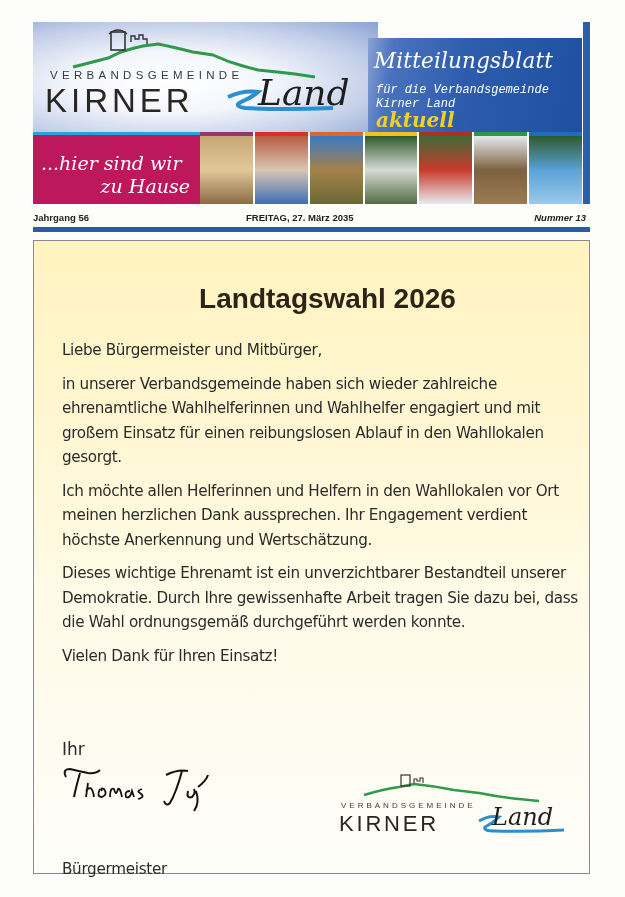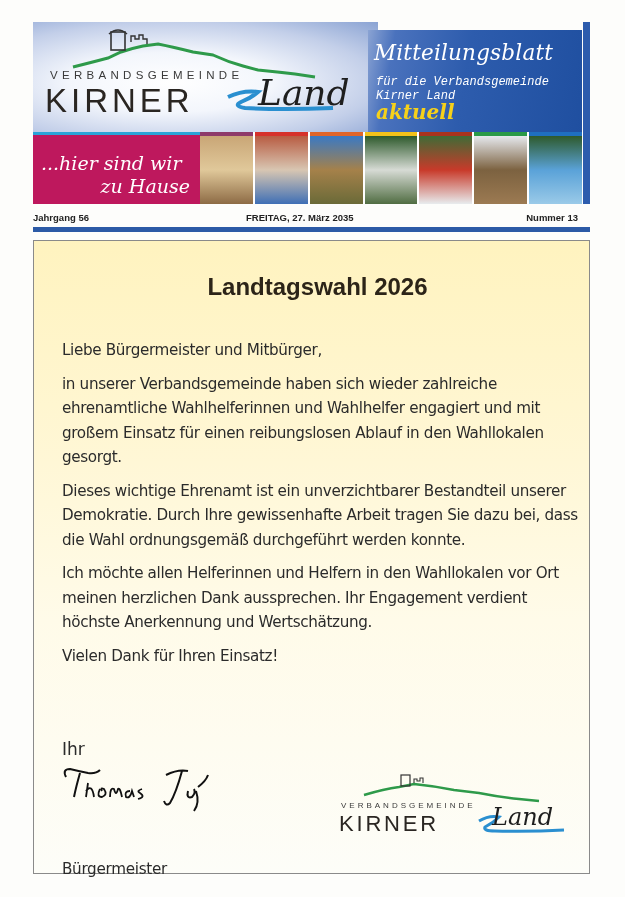--- a/index.html
+++ b/index.html
@@ -4,39 +4,39 @@
 <style>
   html, body { margin:0; padding:0; }
   body { width:625px; height:897px; background:#fdfdfb; position:relative; overflow:hidden; font-family:"Liberation Sans", sans-serif; }
   .masthead { position:absolute; left:33px; top:22px; width:549px; height:182px; overflow:hidden; }
   .logo-panel { position:absolute; left:0; top:0; width:345px; height:110px;
     background: radial-gradient(ellipse at 40% 55%, #ffffff 0%, #f3f6fc 35%, #c3cfe9 70%, #8aa3d3 100%); }
   .logo-panel .mountain { position:absolute; left:0; top:0; }
   .logo-vg { position:absolute; left:17px; top:47px; font-size:11.5px; letter-spacing:4.3px; color:#3a3a3a; }
   .logo-kirner { position:absolute; left:12px; top:60px; font-size:33px; letter-spacing:4px; color:#2a2622; font-weight:400; }
   .logo-land { position:absolute; left:225px; top:50px; font-family:"DejaVu Serif", serif; font-style:italic; font-size:36px; color:#1e1e1e; }
-  .title-panel { position:absolute; left:335px; top:8px; width:214px; height:110px;
+  .title-panel { position:absolute; left:335px; top:16px; width:214px; height:110px;
     background: linear-gradient(100deg, #8aa3d3 0%, #4a72bd 12%, #2d5cad 45%, #1f4fa0 100%); }
   .mt-title { position:absolute; left:6px; top:10px; font-family:"DejaVu Serif", serif; font-style:italic; font-size:21.5px; color:#fff; letter-spacing:0.2px; }
   .mt-sub { position:absolute; left:8px; top:45px; font-family:Liberation Mono, monospace; font-style:italic; font-size:12px; color:#fff; }
   .mt-aktuell { position:absolute; left:8px; top:70px; font-family:"DejaVu Serif", serif; font-style:italic; font-weight:bold; font-size:20px; color:#f6d11a; }
   .right-bar { position:absolute; left:583px; top:22px; width:7px; height:182px; background:#2d5cad; }
   .slogan { position:absolute; left:0; top:110px; width:167px; height:80px; background:#be185d; border-top:3px solid #2aa3d8; box-sizing:border-box; }
   .slogan-1 { position:absolute; left:8px; top:17px; font-family:"DejaVu Serif", serif; font-style:italic; font-size:19px; color:#fff; }
   .slogan-2 { position:absolute; right:10px; top:40px; font-family:"DejaVu Serif", serif; font-style:italic; font-size:19px; color:#fff;text-align:center; }
   .tiles { position:absolute; left:167px; top:110px; width:382px; height:72px; display:flex; gap:2px; background:#fff; }
   .tile { flex:1; position:relative; border-top:4px solid; }
   .info { position:absolute; left:33px; top:212px; width:557px; font-size:9.5px; font-weight:bold; color:#222; }
   .info .l { position:absolute; left:0; }
   .info .c { position:absolute; left:213px; }
-  .info .r { position:absolute; right:12px; }
+  .info .r { position:absolute; right:4px;font-style:italic; }
   .info-rule { position:absolute; left:33px; top:227px; width:557px; height:5px; background:#2c5aa6; }
   .card { position:absolute; left:33px; top:240px; width:557px; height:634px; box-sizing:border-box; border:1px solid #8a8a8a;
     background: linear-gradient(180deg, #fff3bf 0%, #fff7d6 35%, #fffbe9 60%, #fdfdf8 100%); }
-  .card h1 { position:absolute; left:0; width:100%; top:26px; margin:6px; text-align:center; font-size:24px; font-weight:bold; color:#2c2418; }
+  .card h1 { position:absolute; left:0; width:100%; top:26px; margin:16px; text-align:center; font-size:28px; font-weight:bold; color:#2c2418; }
   .body { position:absolute; left:28px; top:97px; width:520px; font-family:"DejaVu Sans", sans-serif; font-size:15.2px; line-height:24.5px; color:#2b2b2b; letter-spacing:-0.35px; }
   .body p { margin:0 0 9px 0; }
   .body p.gap { }
   .sign-ihr { position:absolute; left:28px; top:498px; font-family:"DejaVu Sans", sans-serif; font-size:17px; color:#2b2b2b; }
   .signature { position:absolute; left:24px; top:522px; }
   .sign-title { position:absolute; left:28px; top:575px; font-family:"DejaVu Sans", sans-serif; font-size:15.2px; color:#2b2b2b; letter-spacing:-0.3px;margin-top:44px; }
   .logo2 { position:absolute; left:305px; top:532px; width:240px; height:70px; }
   .logo2 .vg { position:absolute; left:2px; top:28px; font-size:8px; letter-spacing:3px; color:#3a3a3a; }
   .logo2 .kirner { position:absolute; left:0; top:38px; font-size:22px; letter-spacing:2.8px; color:#2a2622; }
   .logo2 .land { position:absolute; left:153px; top:30px; font-family:"DejaVu Serif", serif; font-style:italic; font-size:24px; color:#1e1e1e; }
@@ -83,22 +83,22 @@
   <span class="c">FREITAG, 27. März 2035</span>
   <span class="r">Nummer 13</span>
 </div>
 <div class="info-rule"></div>
 
 <div class="card">
   <h1>Landtagswahl 2026</h1>
   <div class="body">
     <p>Liebe Bürgermeister und Mitbürger,</p>
     <p>in unserer Verbandsgemeinde haben sich wieder zahlreiche ehrenamtliche Wahlhelferinnen und Wahlhelfer engagiert und mit großem Einsatz für einen reibungslosen Ablauf in den Wahllokalen gesorgt.</p>
+    <p>Ich möchte allen Helferinnen und Helfern in den Wahllokalen vor Ort meinen herzlichen Dank aussprechen. Ihr Engagement verdient höchste Anerkennung und Wertschätzung.</p>
     <p>Dieses wichtige Ehrenamt ist ein unverzichtbarer Bestandteil unserer Demokratie. Durch Ihre gewissenhafte Arbeit tragen Sie dazu bei, dass die Wahl ordnungsgemäß durchgeführt werden konnte.</p>
-    <p>Ich möchte allen Helferinnen und Helfern in den Wahllokalen vor Ort meinen herzlichen Dank aussprechen. Ihr Engagement verdient höchste Anerkennung und Wertschätzung.</p>
     <p class="gap">Vielen Dank für Ihren Einsatz!</p>
   </div>
   <div class="sign-ihr">Ihr</div>
   <svg class="signature" width="170" height="50" viewBox="0 0 170 50" aria-label="Thomas Jung">
     <path d="M8 14 Q4 6 12 6 Q20 8 30 10 Q38 11 42 7" stroke="#111" stroke-width="2" fill="none"></path>
     <path d="M22 10 Q18 24 16 34" stroke="#111" stroke-width="2" fill="none"></path>
     <path d="M30 20 L28 34 M28 28 Q34 20 36 34 M42 26 Q38 34 44 34 Q50 32 46 26 Q42 24 44 28 M52 34 Q52 24 56 26 Q58 34 60 26 Q62 24 64 34 M72 28 Q66 28 68 34 Q72 36 74 28 L76 34 M84 26 Q78 28 82 30 Q88 34 80 36" stroke="#111" stroke-width="1.8" fill="none"></path>
     <path d="M108 12 Q120 6 130 8 M124 8 Q118 30 112 40 Q108 44 106 38 M130 28 Q128 36 134 34 Q138 30 136 26 M138 28 Q142 40 136 48 M140 24 Q148 18 150 12" stroke="#111" stroke-width="2" fill="none"></path>
   </svg>
   <div class="sign-title">Bürgermeister</div>

